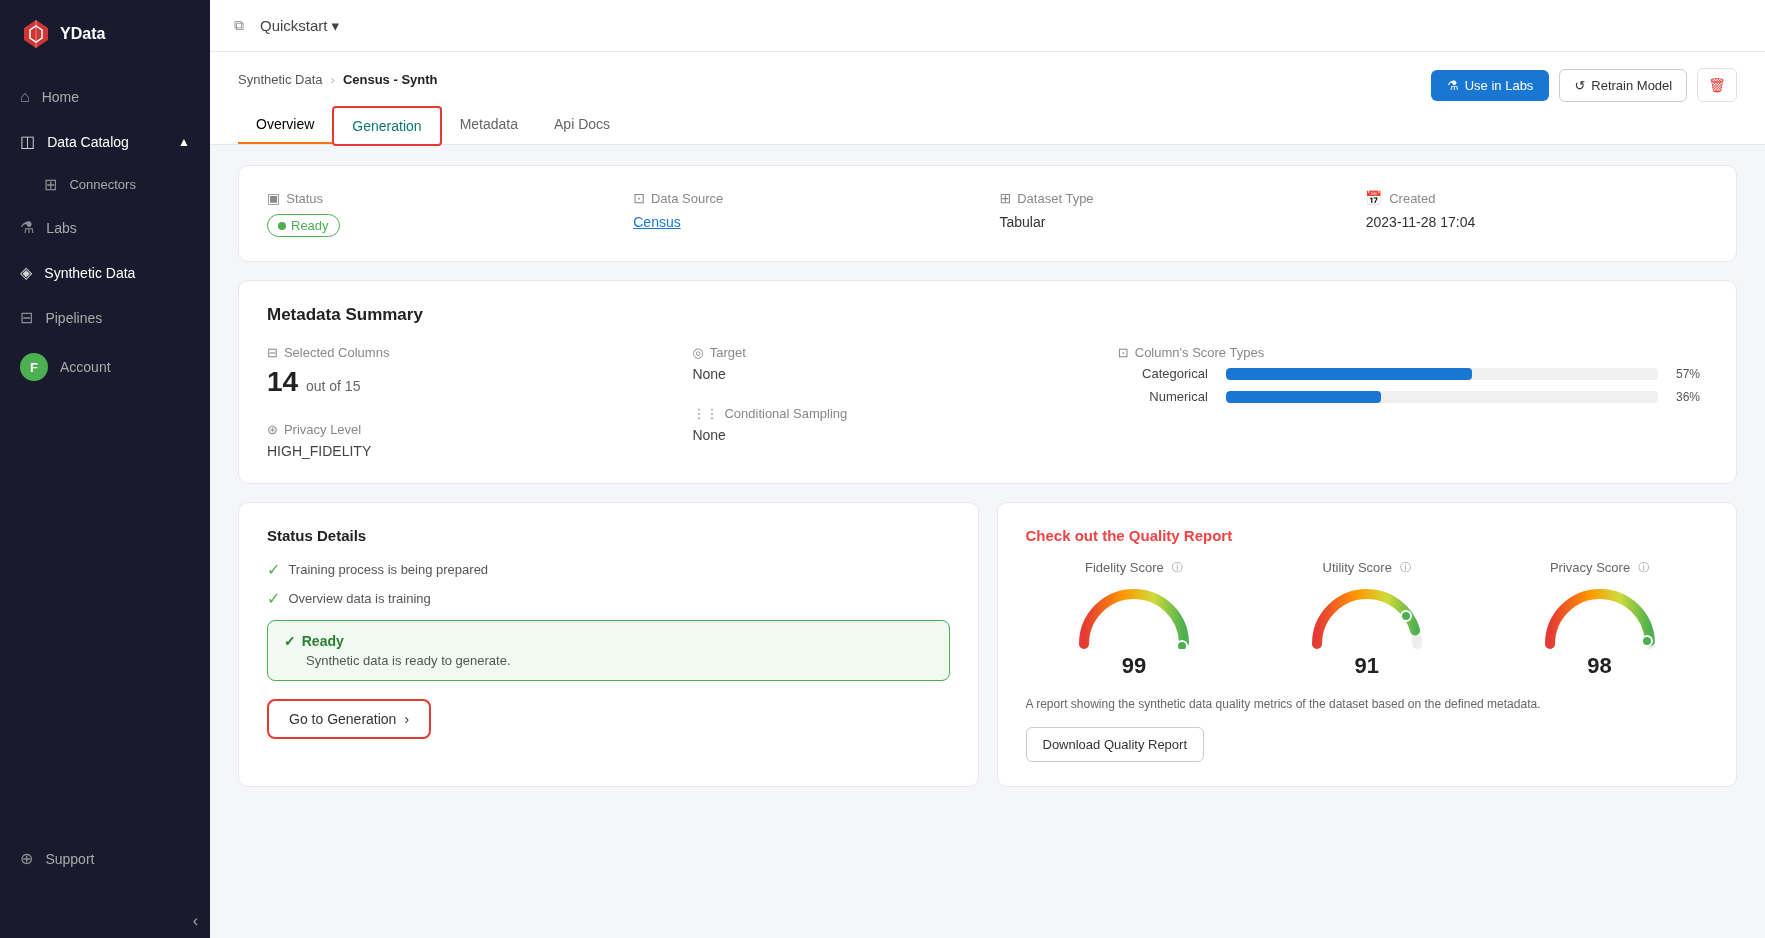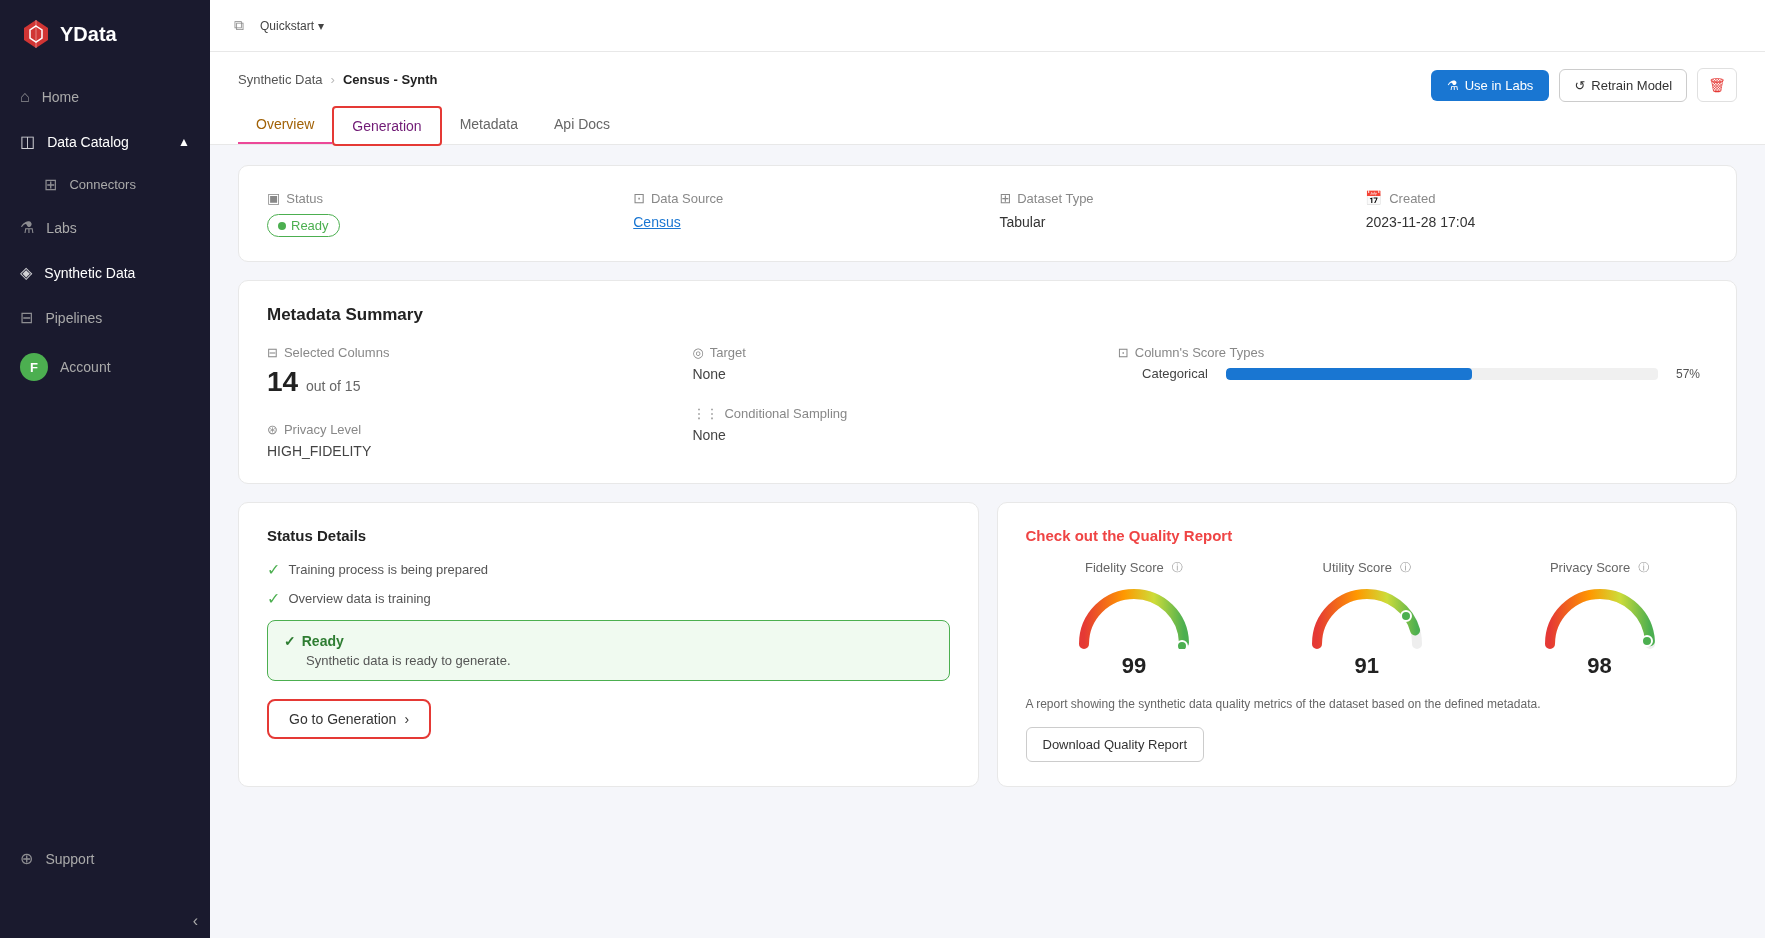--- a/index.html
+++ b/index.html
@@ -13,21 +13,21 @@
       color: #fff;
       display: flex;
       flex-direction: column;
       height: 100%;
     }
     .sidebar-logo {
       display: flex;
       align-items: center;
       gap: 8px;
       padding: 18px 20px;
-      font-size: 20px;
+      font-size: 16px;
       font-weight: 700;
       color: #fff;
     }
     .logo-icon {
       width: 32px; height: 32px;
     }
     .sidebar-nav {
       flex: 1;
       display: flex;
       flex-direction: column;
@@ -82,21 +82,21 @@
     }
     .topbar {
       background: #fff;
       padding: 0 24px;
       height: 52px;
       display: flex;
       align-items: center;
       border-bottom: 1px solid #e8e8e8;
       gap: 16px;
     }
-    .topbar-dropdown { display: flex; gap: 4px; cursor: pointer; color: #444; font-size: 12px; }
+    .topbar-dropdown { display: flex; gap: 4px; cursor: pointer; color: #444; font-size: 15px; }
 
     .content {
       flex: 1;
       overflow-y: auto;
       padding: 0;
       background: #f5f6fa;
     }
 
     
     .page-header {
@@ -156,22 +156,22 @@
       margin-top: 4px;
     }
     .tab {
       padding: 10px 18px;
       font-size: 14px;
       color: #666;
       cursor: pointer;
       border-bottom: 2px solid transparent;
       transition: all 0.15s;
     }
-    .tab.active { color: #a16207; border-bottom: 2px solid #ec4899; }
-    .tab.highlighted { border: 2px solid #e53935; border-radius: 4px; color: #701a75; margin-bottom: -2px; }
+    .tab.active { color: #000000; border-bottom: 2px solid #f97316; }
+    .tab.highlighted { border: 2px solid #e53935; border-radius: 4px; color: #0f766e; margin-bottom: -2px; }
 
     
     .cards-area {
       padding: 20px 28px;
       display: flex;
       flex-direction: column;
       gap: 18px;
     }
 
     .card {
@@ -515,20 +515,27 @@
               <span>Column's Score Types</span>
             </div>
             <div class="data-types-section">
               <div class="data-type-row">
                 <div class="data-type-label">Categorical</div>
                 <div class="data-type-bar-wrap">
                   <div class="data-type-bar" style="width:57%;"></div>
                 </div>
                 <div class="data-type-pct">57%</div>
               </div>
+              <div class="data-type-row">
+                <div class="data-type-label">Numerical</div>
+                <div class="data-type-bar-wrap">
+                  <div class="data-type-bar" style="width:36%;"></div>
+                </div>
+                <div class="data-type-pct">36%</div>
+              </div>
             </div>
           </div>
         </div>
       </div>
 
       <div class="bottom-row">
 
         <div class="card">
           <div class="status-details-title">Status Details</div>
 

